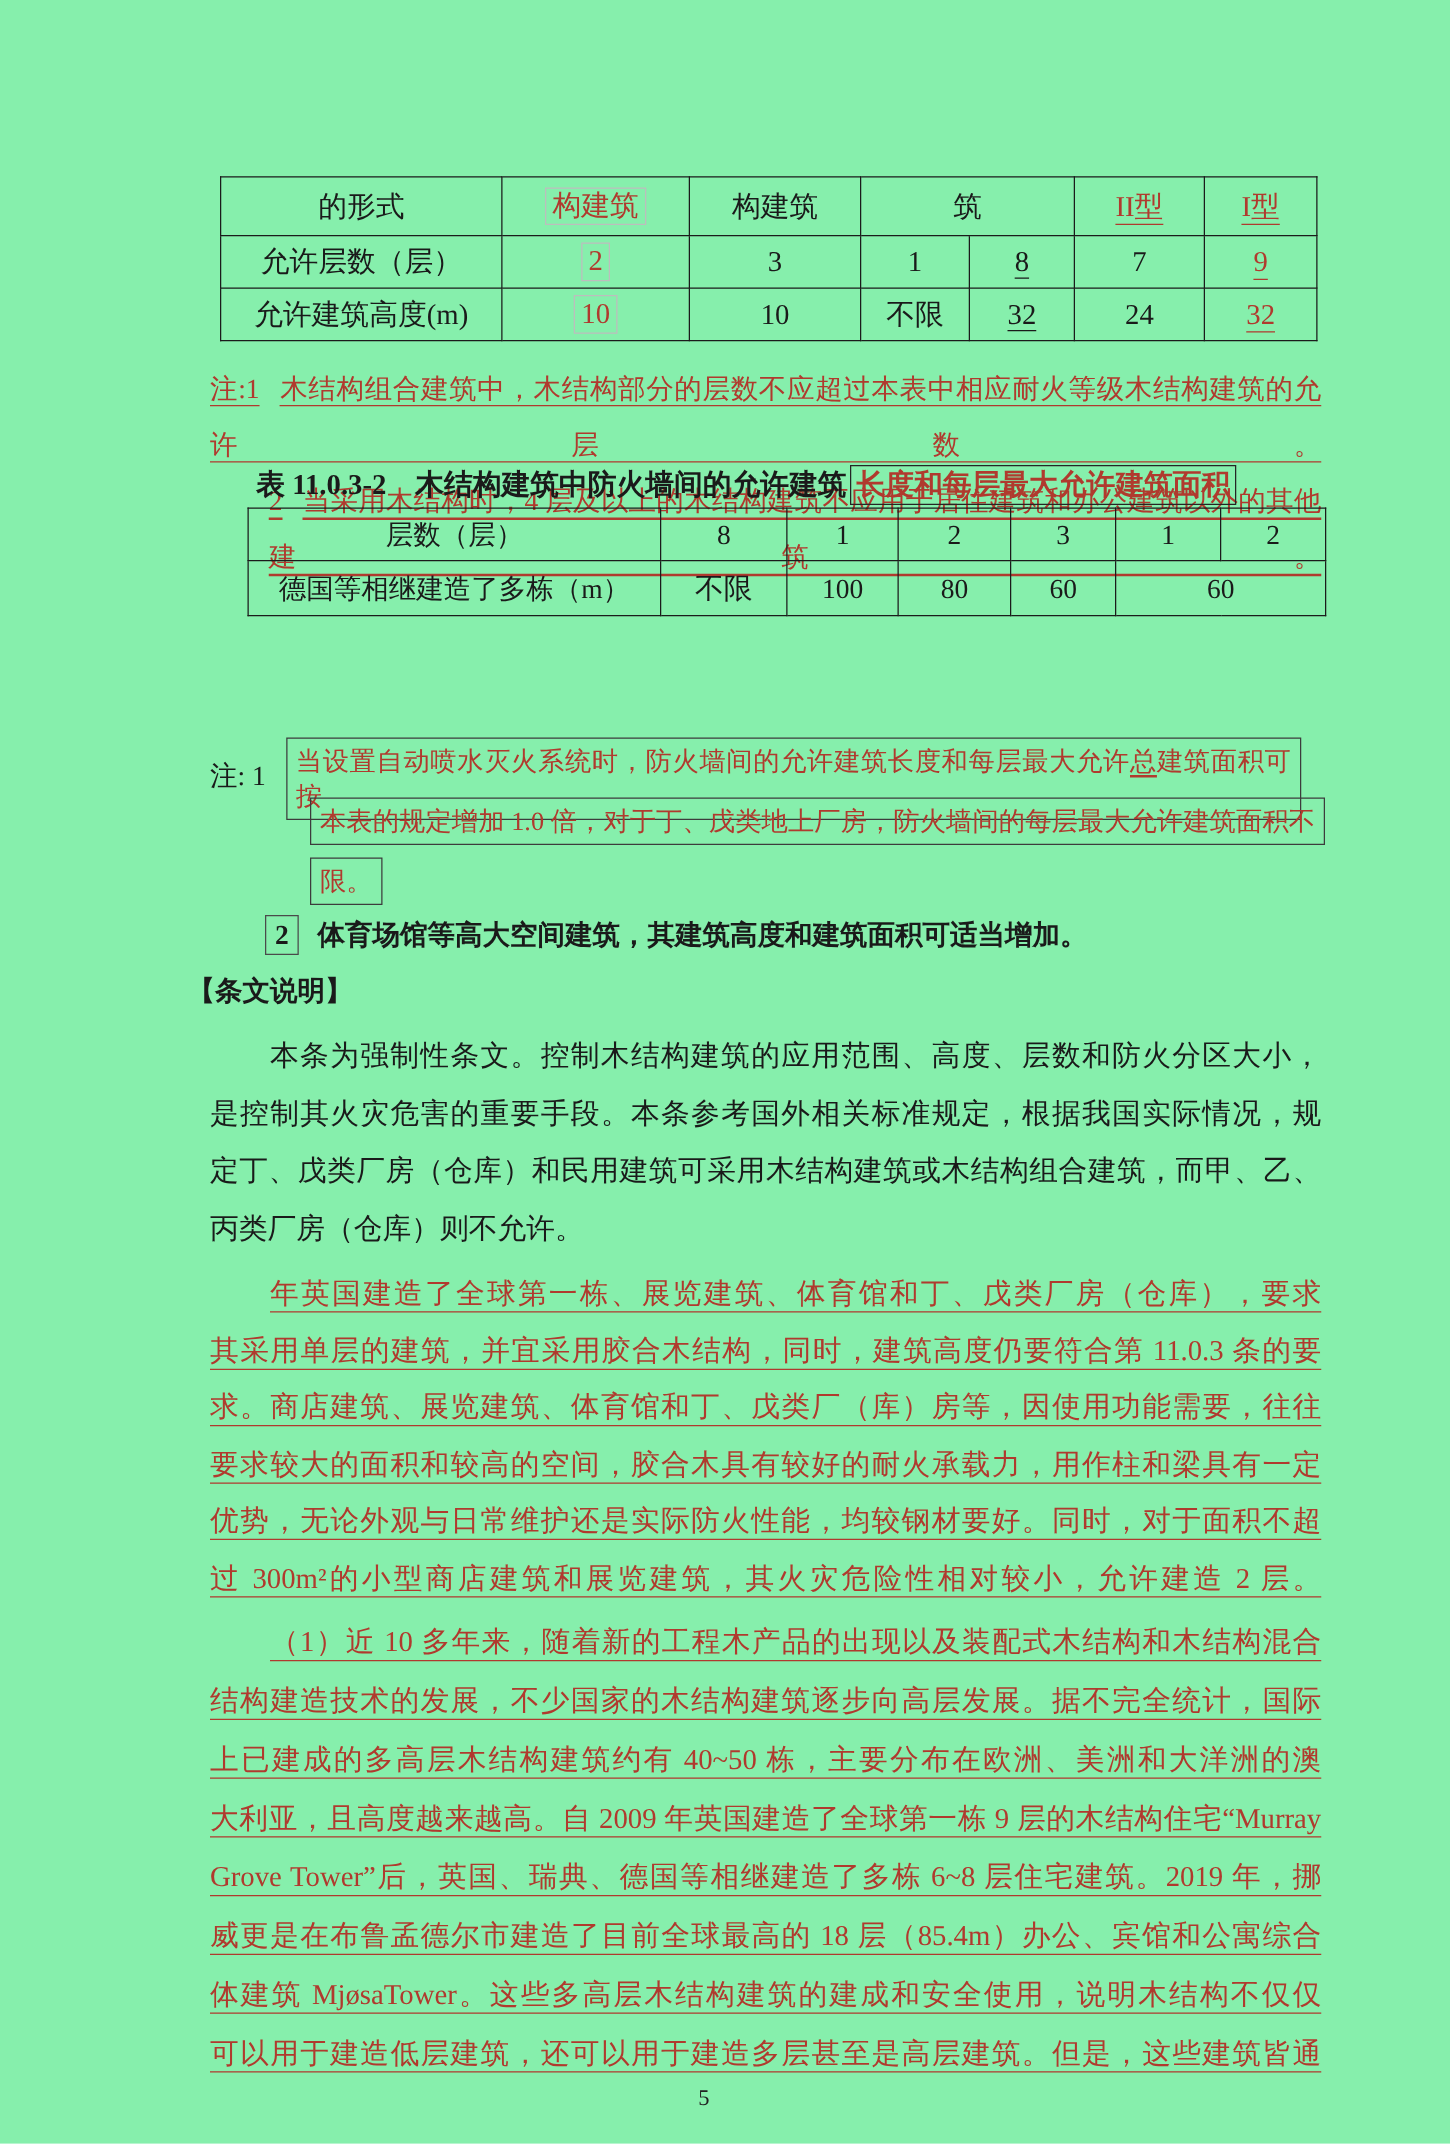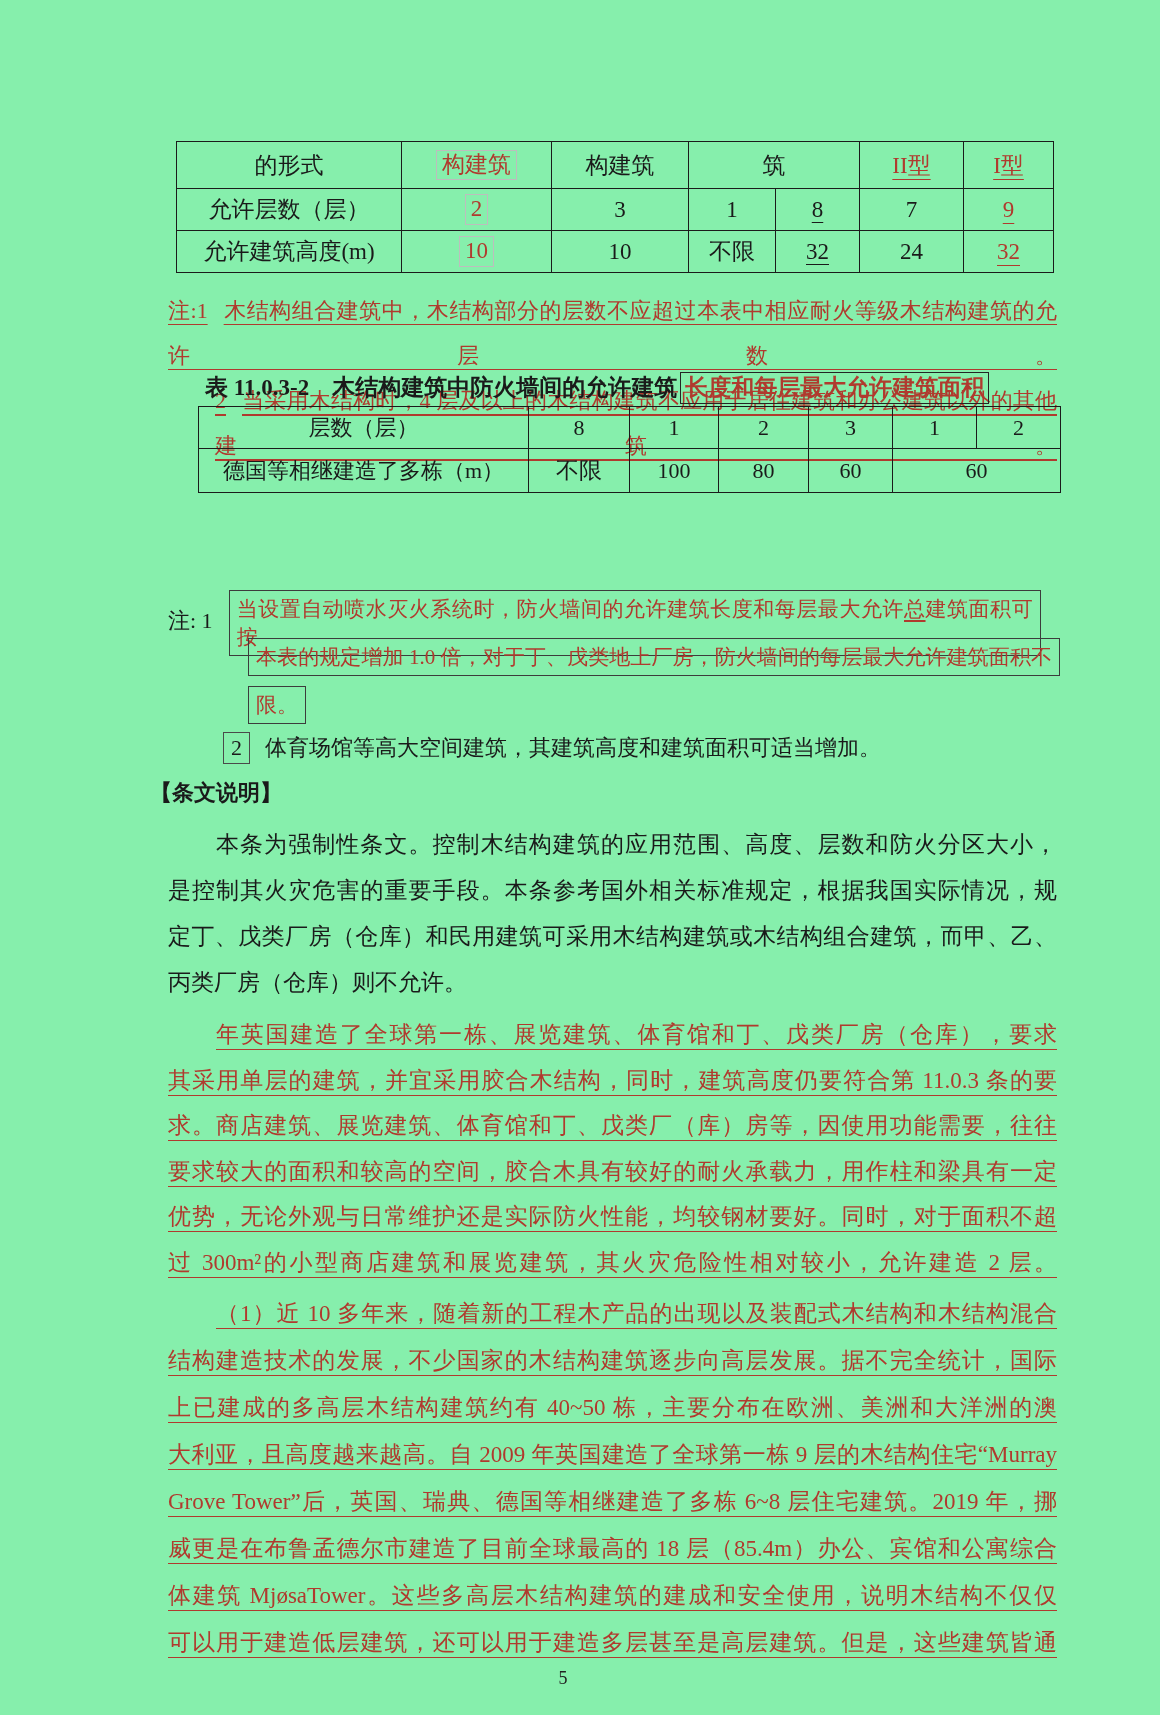--- a/index.html
+++ b/index.html
@@ -127,21 +127,21 @@
 
   <div class="noterow" style="left:168px;top:590px;">
     <span style="margin-right:16px;">注: 1</span><span class="redbox fill"><span>当设置自动喷水灭火系统时，防火墙间的允许建筑长度和每层最大允许</span><span class="uz">总</span><span>建筑面积可按</span></span>
   </div>
   <div class="noterow" style="left:248px;top:638px;">
     <span class="redbox fill">本表的规定增加 1.0 倍，对于丁、戊类地上厂房，防火墙间的每层最大允许建筑面积不</span>
   </div>
   <div class="noterow" style="left:248px;top:686px;">
     <span class="redbox">限。</span>
   </div>
-  <div class="noterow" style="left:223px;top:732px;">
+  <div class="noterow" style="left:212px;top:732px;font-weight:bold;">
     <span class="numbox">2</span><span>体育场馆等高大空间建筑，其建筑高度和建筑面积可适当增加。</span>
   </div>
 
   <div id="cwheading">【条文说明】</div>
 
   <div class="para" id="para1">
     <div class="ln ind">本条为强制性条文。控制木结构建筑的应用范围、高度、层数和防火分区大小，</div>
     <div class="ln">是控制其火灾危害的重要手段。本条参考国外相关标准规定，根据我国实际情况，规</div>
     <div class="ln">定丁、戊类厂房（仓库）和民用建筑可采用木结构建筑或木结构组合建筑，而甲、乙、</div>
     <div class="ln lastln">丙类厂房（仓库）则不允许。</div>

